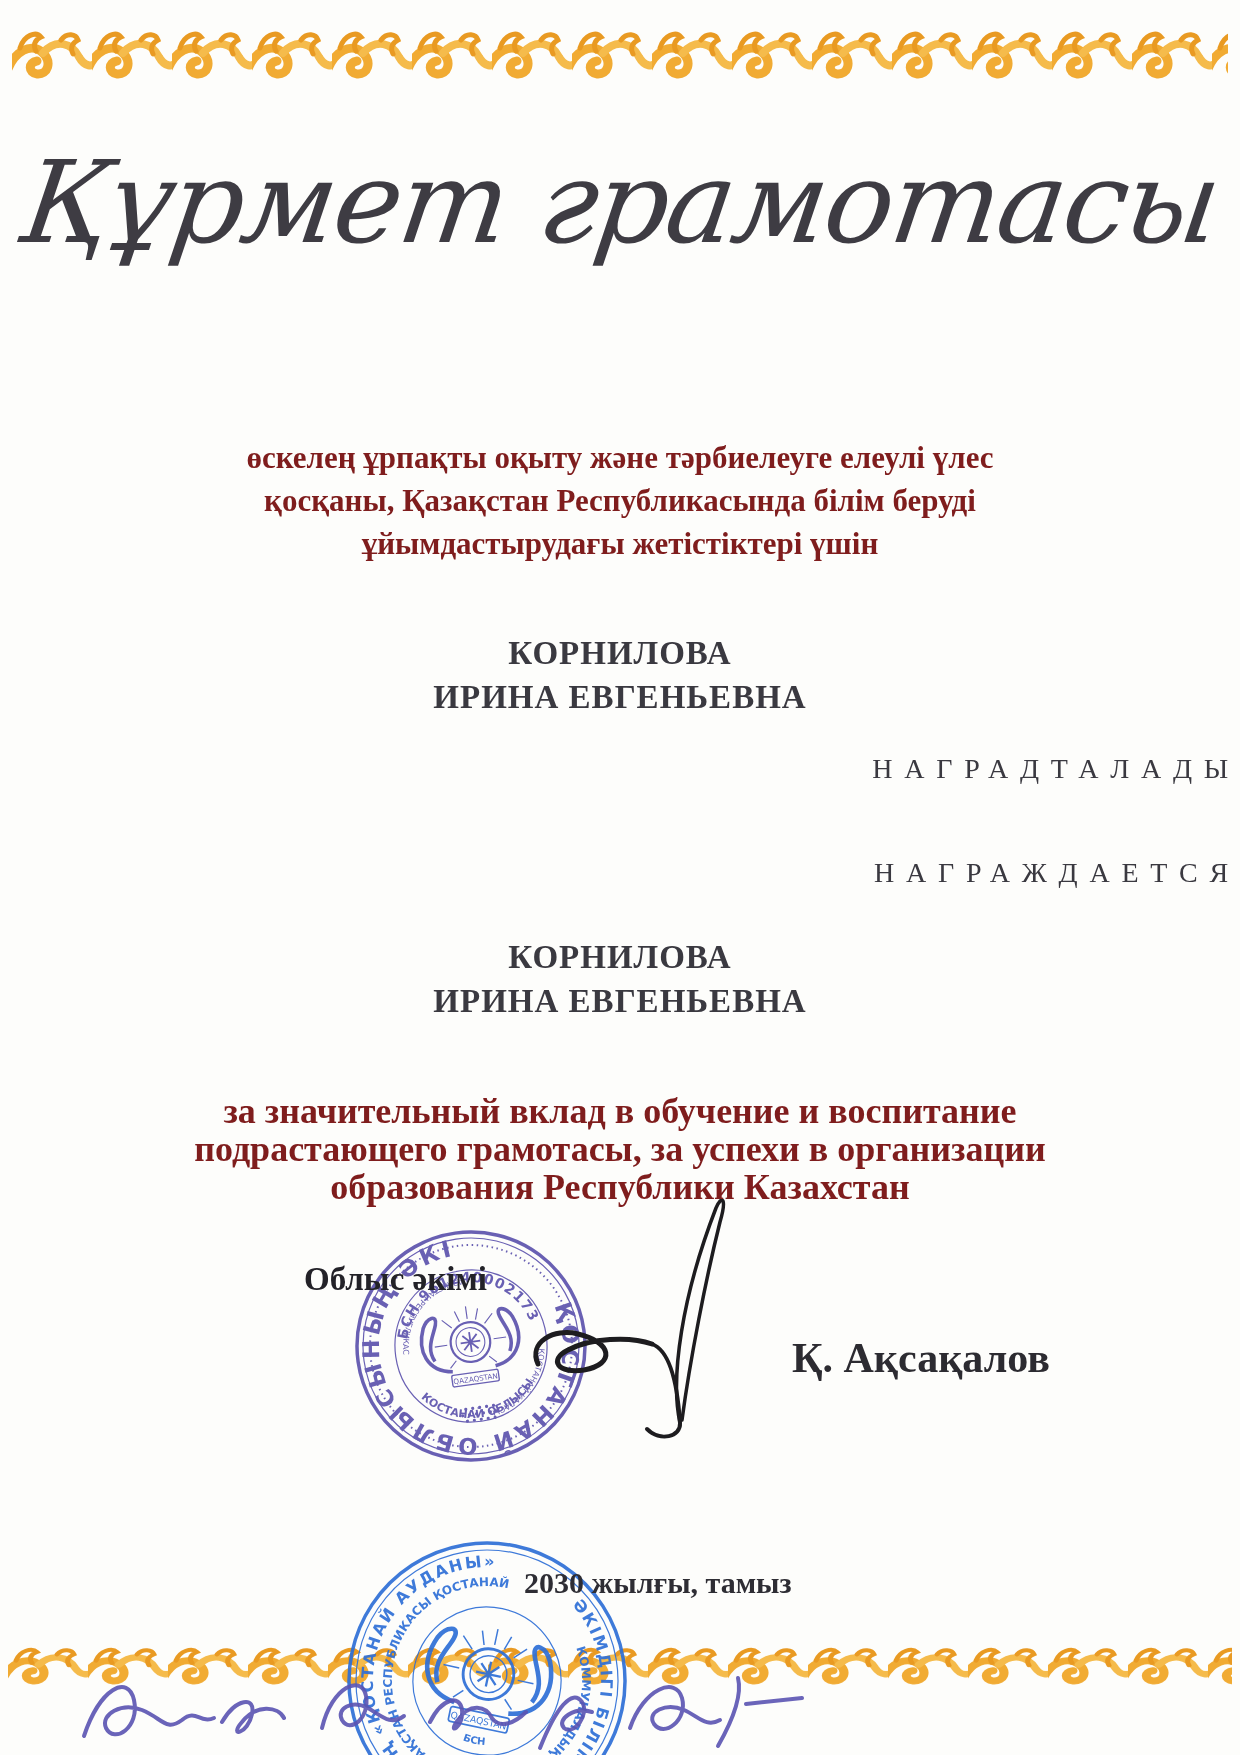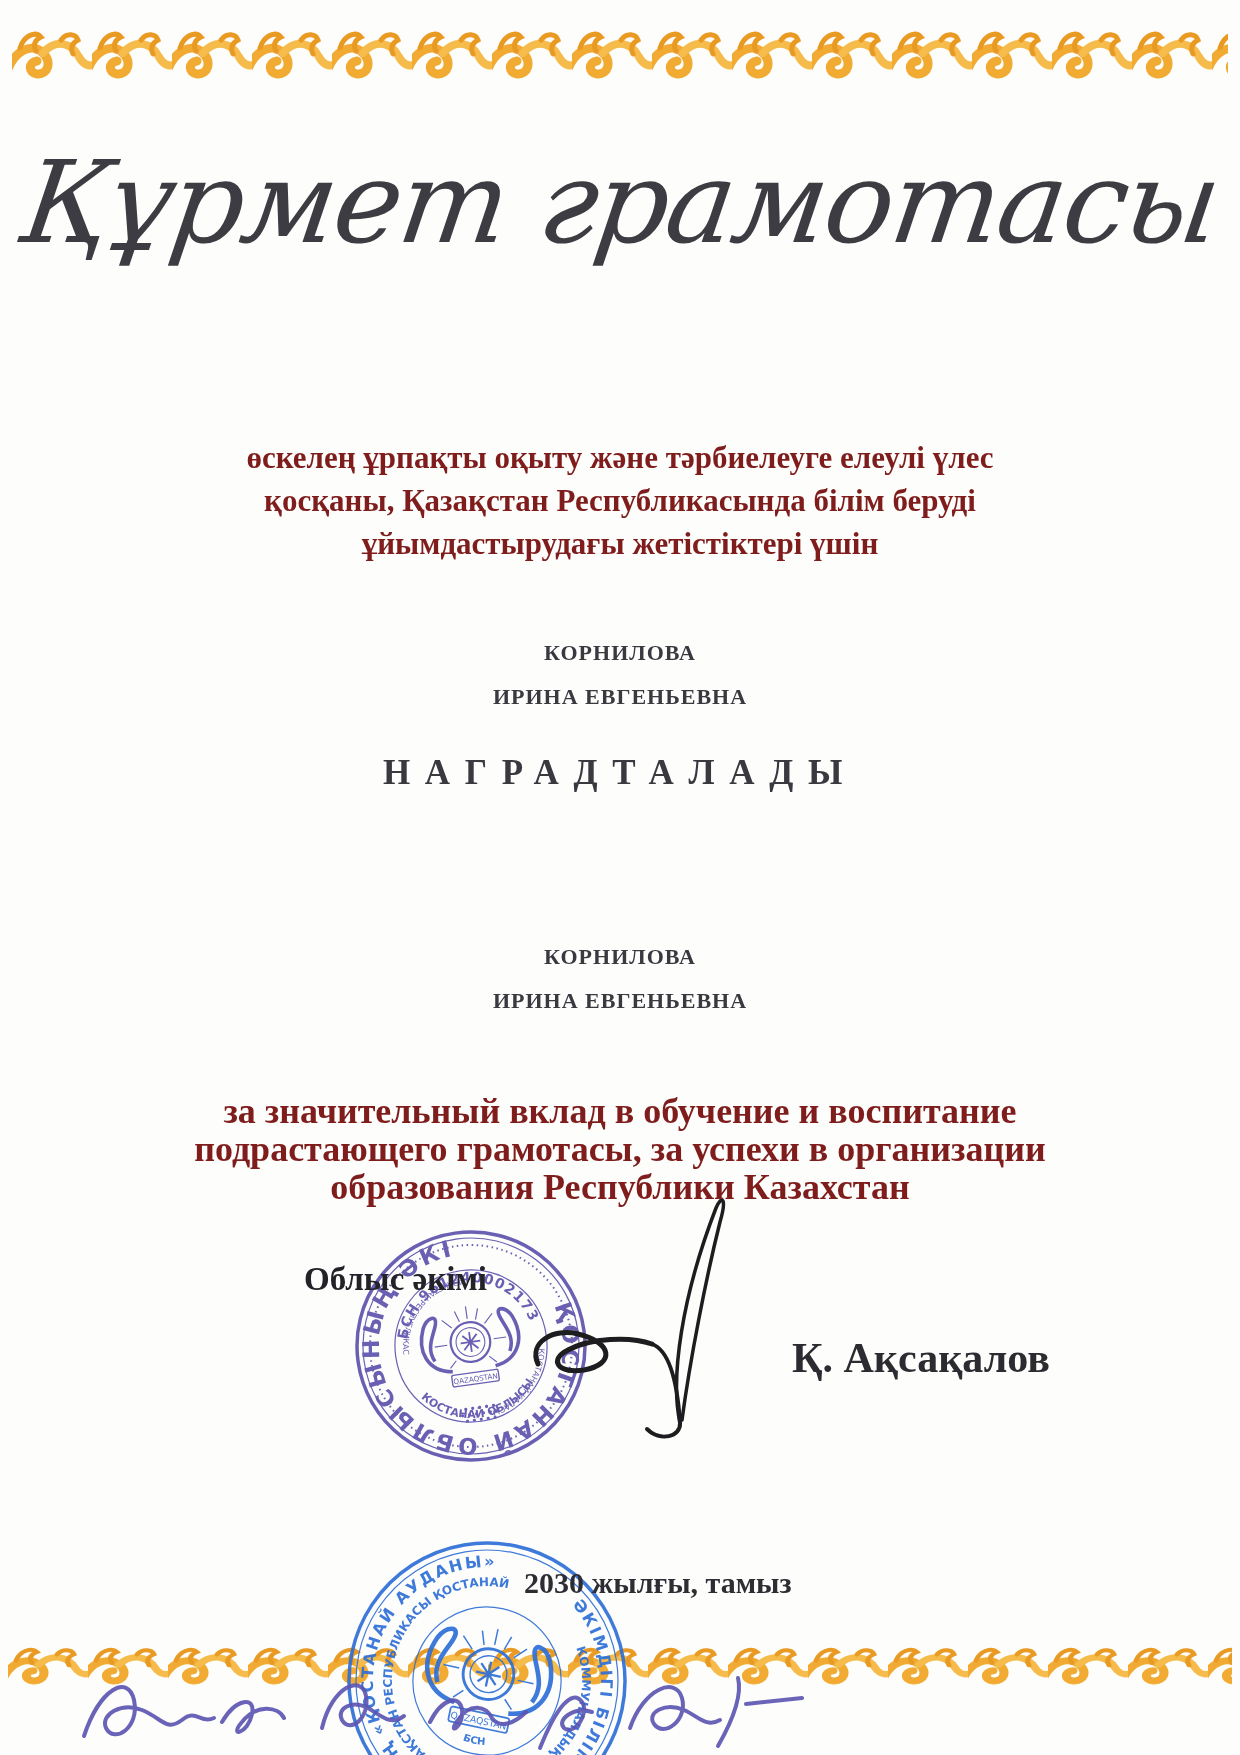--- a/index.html
+++ b/index.html
@@ -17,24 +17,24 @@
   .handwriting{z-index:5;}
   .title{
     top:136px;
     font-family:"DejaVu Serif", serif;font-style:italic;font-weight:500;
     font-size:114px;letter-spacing:-2px;color:#3e3c43;
     transform:skewX(-8deg);
   }
   .para{font-weight:bold;font-size:31px;line-height:43px;color:#7f1d1d;}
   .para-kk{top:436px;}
   .para-ru{top:1092px;font-size:36px;line-height:38px;}
-  .name-block{font-weight:bold;font-size:22px;line-height:44px;letter-spacing:1px;color:#3a3940;}
+  .name-block{font-weight:bold;font-size:33px;line-height:44px;letter-spacing:1px;color:#3a3940;}
   .name-kk{top:631px;}
   .name-ru{top:935px;}
-  .award-word{font-weight:bold;font-size:35px;letter-spacing:0.42em;color:#3a3940;}
+  .award-word{font-weight:normal;font-size:28px;letter-spacing:0.42em;color:#3a3940;text-align:right;}
   .award-kk{top:753px;}
   .award-ru{top:857px;}
   .pos-title{left:304px;top:1261px;font-weight:bold;font-size:33px;color:#232228;}
   .signer{left:792px;top:1334px;font-weight:bold;font-size:42px;color:#2c2b31;}
   .date-line{left:524px;top:1566px;font-weight:bold;font-size:30px;color:#2e2d34;}
   .stamp-akim{left:349px;top:1224px;}
   .stamp-edu{left:340px;top:1534px;}
   .signature{left:520px;top:1178px;}
   .hand{left:70px;top:1658px;}
   .border-top{left:12px;top:28px;}
@@ -66,20 +66,21 @@
     <div>қосқаны, Қазақстан Республикасында білім беруді</div>
     <div>ұйымдастырудағы жетістіктері үшін</div>
   </div>
 
   <div class="abs center txt name-block name-kk">
     <div>КОРНИЛОВА</div>
     <div>ИРИНА ЕВГЕНЬЕВНА</div>
   </div>
 
   <div class="abs center txt award-word award-kk">НАГРАДТАЛАДЫ</div>
+  <div class="abs center txt award-word award-ru">НАГРАЖДАЕТСЯ</div>
 
   <div class="abs center txt name-block name-ru">
     <div>КОРНИЛОВА</div>
     <div>ИРИНА ЕВГЕНЬЕВНА</div>
   </div>
 
   <div class="abs center txt para para-ru">
     <div>за значительный вклад в обучение и воспитание</div>
     <div>подрастающего грамотасы, за успехи в организации</div>
     <div>образования Республики Казахстан</div>

